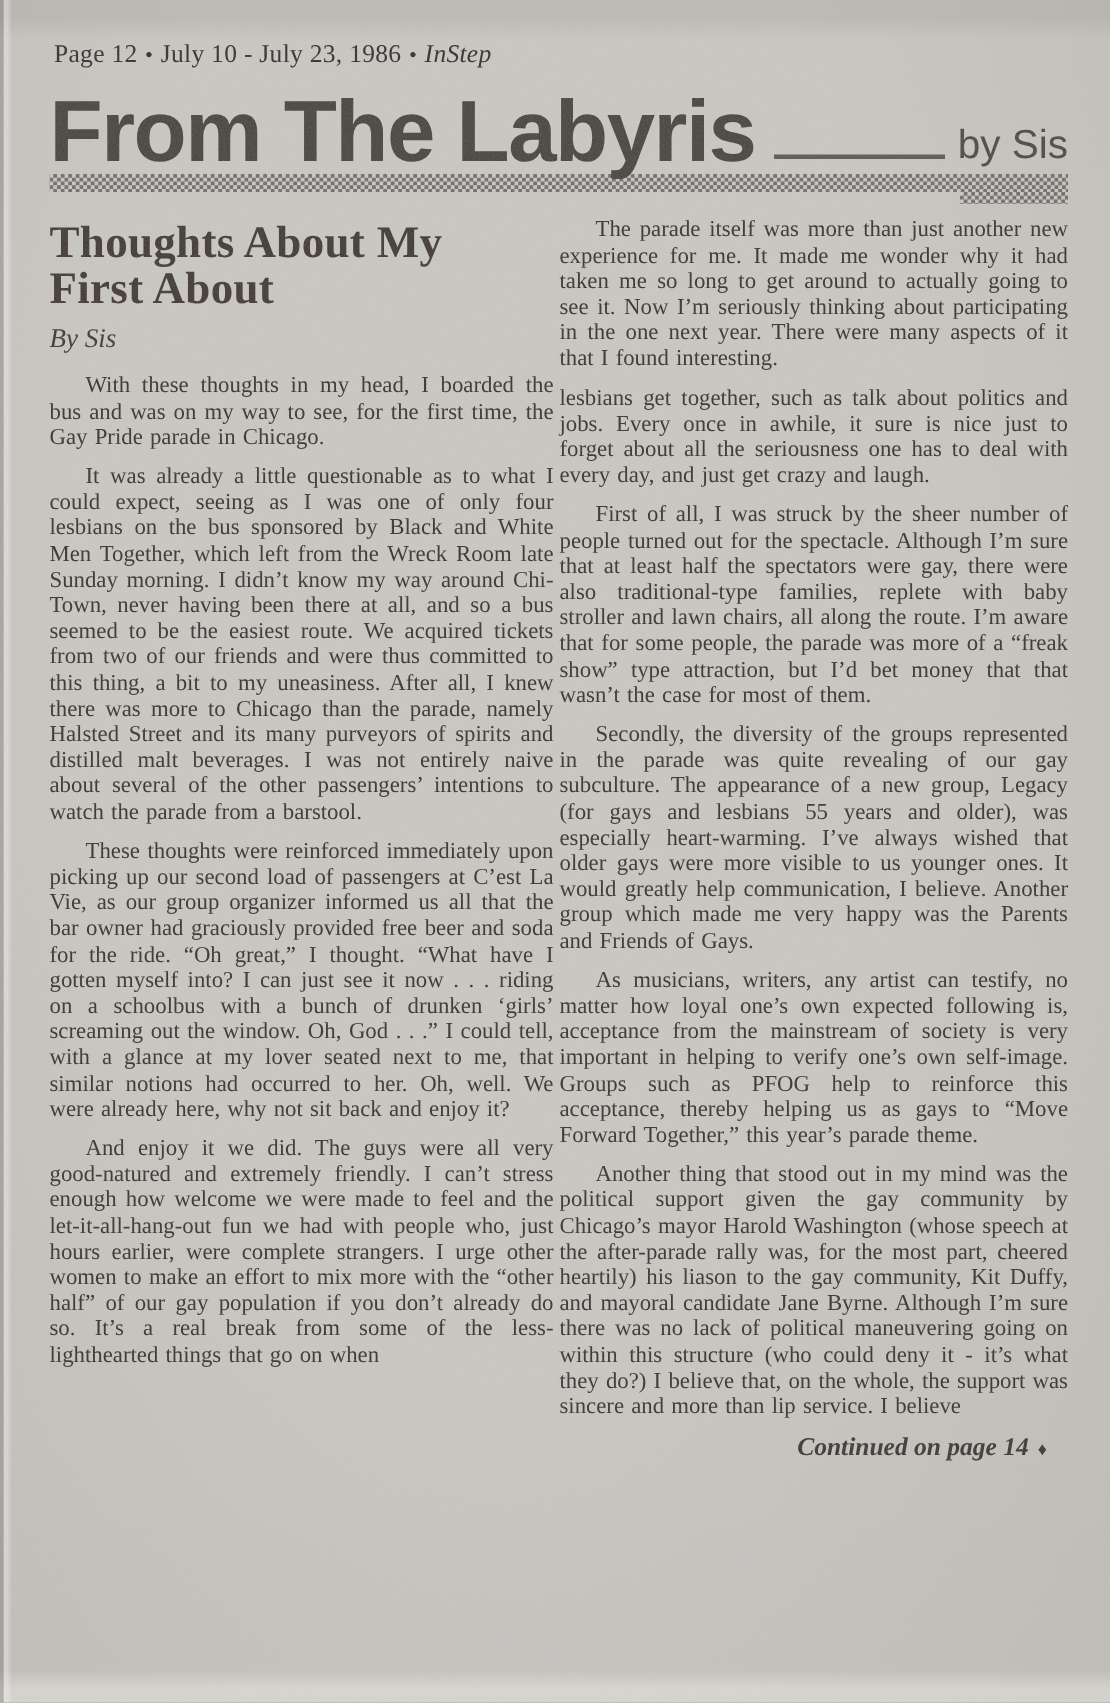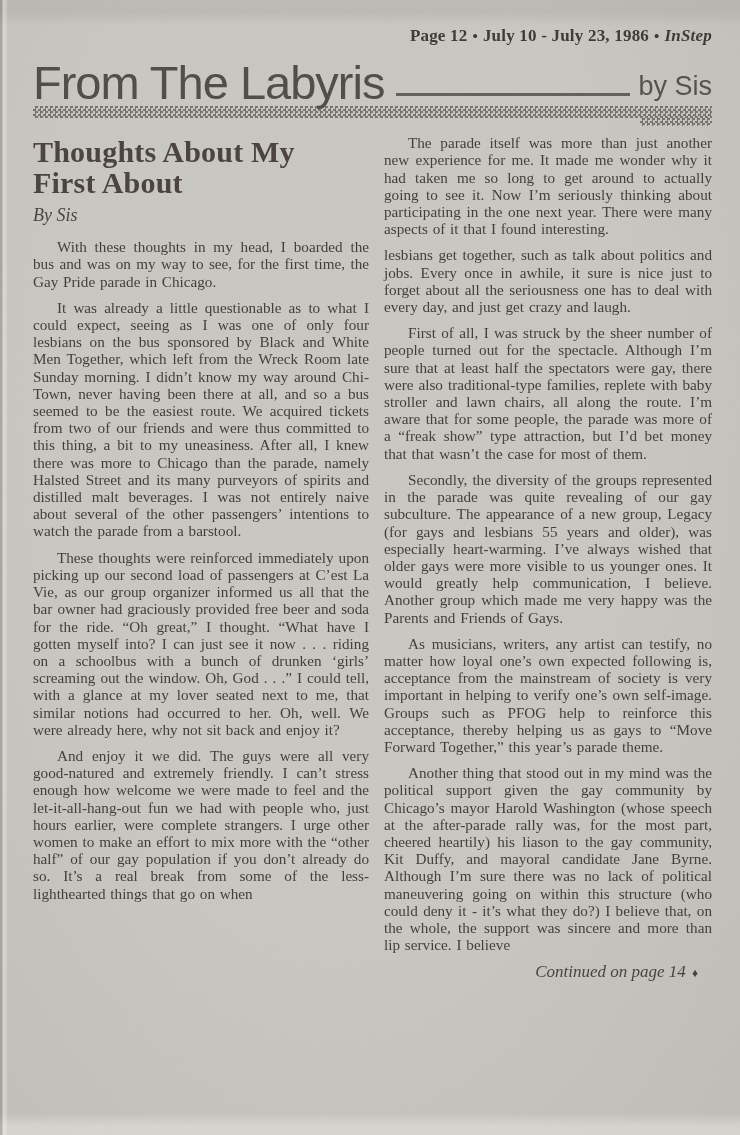--- a/index.html
+++ b/index.html
@@ -24,49 +24,49 @@
   .noise { position:absolute; inset:0; opacity:.5; pointer-events:none; }
 
   .content {
     position:absolute; inset:0;
     padding:26px 28px 0 33px;
     box-sizing:border-box;
   }
 
   
   .running-head {
-    font-size:17px; font-weight:bold; color:#2e2d2a;
-    letter-spacing:.2px; padding-left:3px;text-align:right;
+    font-size:17px; font-weight:normal; color:#2e2d2a;
+    letter-spacing:.2px; padding-left:3px;
   }
   .running-head .mag { font-style:italic; }
   .running-head .bullet { margin:0 5px; font-size:15px; }
 
   
   .masthead { margin-top:15px; }
   .title-row { display:flex; align-items:flex-end; }
   .masthead-title {
     font-family:"Liberation Sans", sans-serif;
-    font-size:47px; font-weight:normal; line-height:.92;
+    font-size:58px; font-weight:bold; line-height:.92;
     letter-spacing:-1px; color:#45423e;
     margin:0; white-space:nowrap;
   }
   .title-rule { flex:1; border-bottom:3px solid #5a5753; margin:0 8px 8px 12px; }
   .masthead-byline {
     font-family:"Liberation Sans", sans-serif;
     font-size:27px; color:#4a4743; margin-bottom:2px; white-space:nowrap;
   }
   .checker-bar, .checker-tail {
     background-image:conic-gradient(#6f6d69 25%, rgba(0,0,0,0) 0 50%, #6f6d69 0 75%, rgba(0,0,0,0) 0);
     background-size:5px 5px;
   }
   .checker-bar { height:12px; margin-top:2px; }
   .checker-tail { height:8px; width:72px; margin-left:auto; }
 
   
-  .columns { display:flex; gap:15px; margin-top:8px; }
+  .columns { display:flex; gap:4px; margin-top:8px; }
   .col-left  { width:336px; flex:none; }
   .col-right { flex:1; min-width:0; }
 
   .article-headline {
     font-size:30px; line-height:31px; font-weight:bold;
     color:#3e3631; letter-spacing:.2px; margin:2px 0 7px;
   }
   .article-headline span { display:block; }
   .article-byline { font-style:italic; font-size:18px; color:#393733; margin:0 0 12px; }
 
@@ -75,21 +75,21 @@
     text-align:justify; text-indent:24px;
     margin:0 0 9px; color:#33312d;
     word-spacing:1px;
   }
   .body-par.flush { text-indent:0; }
 
   .continued {
     text-align:right; font-style:italic;
     font-size:17px; color:#383632;
     padding-right:14px; margin-top:5px;
-    font-weight:normal;
+    font-weight:bold;
   }
   .continued .marker { font-size:12px; margin-left:6px; font-style:normal; }
 </style>
 </head>
 <body>
 
 <div class="page">
 
   <div class="content">
 

